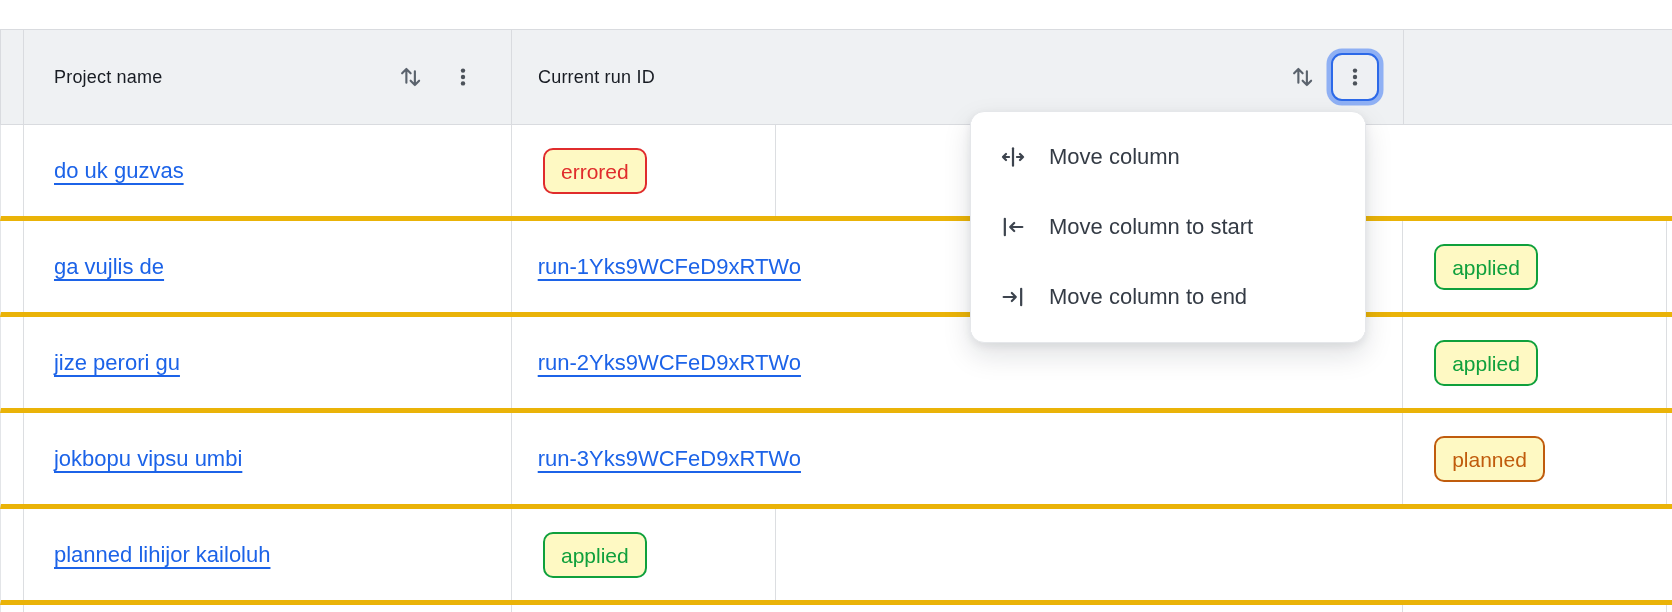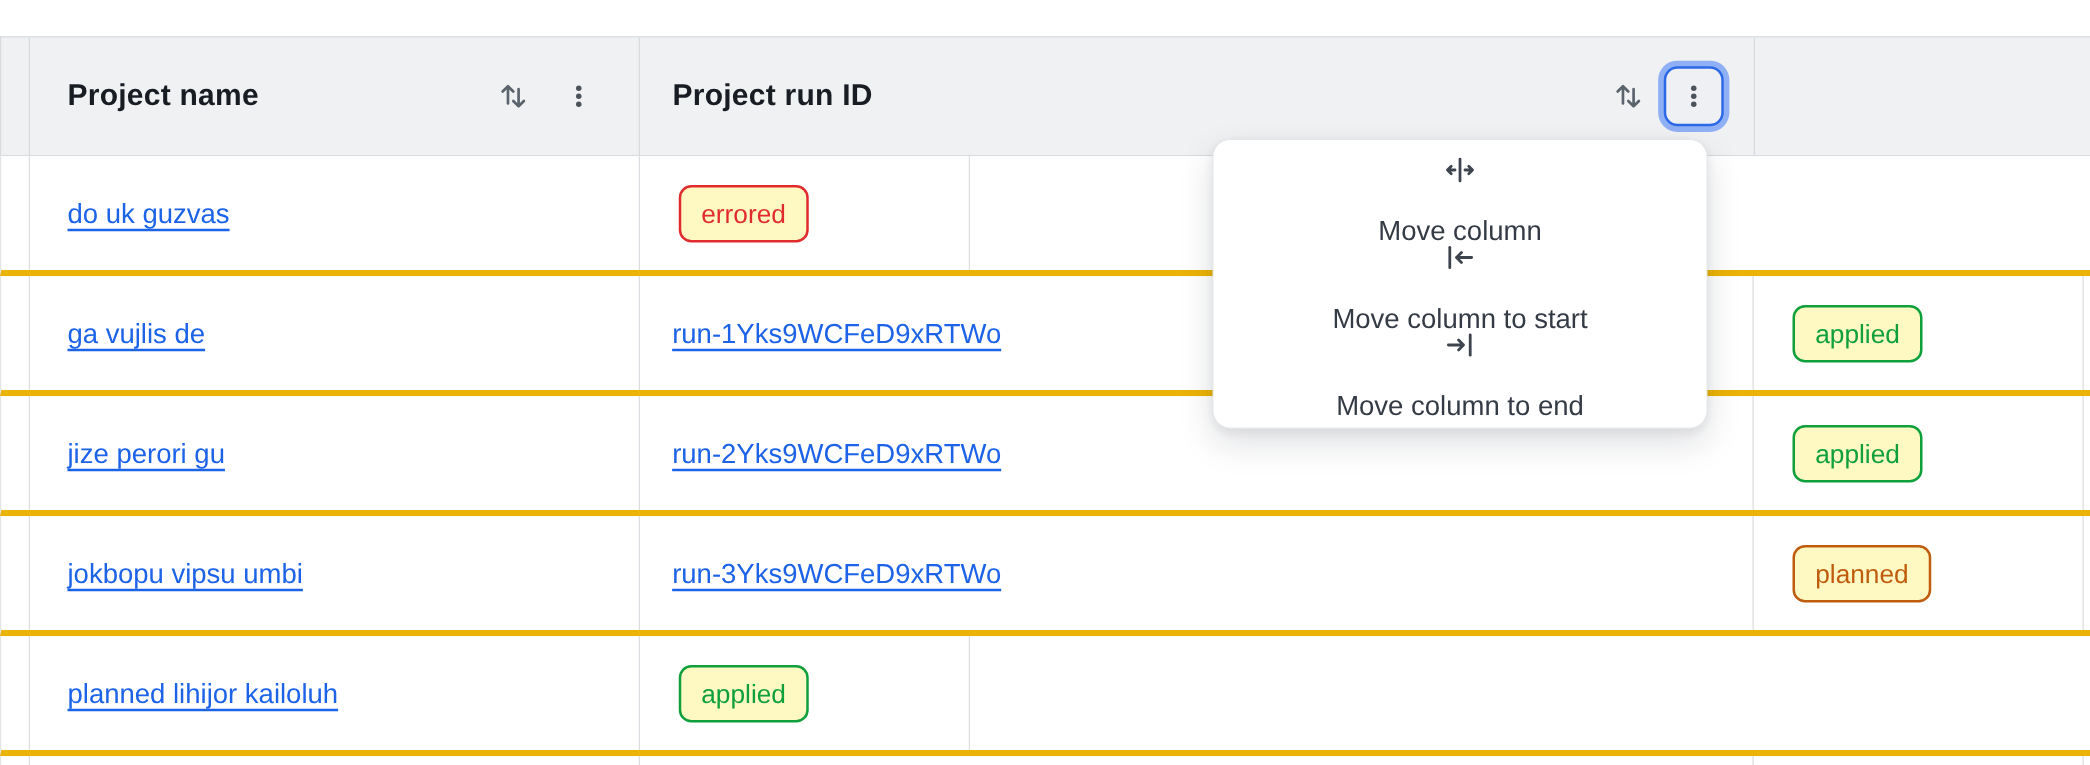--- a/index.html
+++ b/index.html
@@ -16,21 +16,21 @@
     display:flex;height:96px;background:#fff;box-sizing:border-box;
     border-bottom:5px solid #eab308;border-left:1px solid #e3e5e8;
   }
   .tr.sliver{height:7px;border-bottom:none;}
   .c0{width:23px;}.c1{width:488px;}.c2{width:892px;}.c3{width:264px;}.c4{width:5px;border-right:none !important;}
   .cell{box-sizing:border-box;border-right:1px solid #d9dbdf;display:flex;align-items:center;}
   .tbodycell{border-right:1px solid #dcdee1;}
   .pad-project{padding-left:30px;}
   .pad-run{padding-left:26px;}
   .pad-status{padding-left:31px;}
-  .th-label{font-size:24px;font-weight:bold;letter-spacing:.2px;white-space:nowrap;}
+  .th-label{font-size:18px;font-weight:normal;letter-spacing:.2px;white-space:nowrap;}
   .th-icons{margin-left:auto;display:flex;align-items:center;}
   .icon-btn{
     background:transparent;border:none;padding:0;display:flex;align-items:center;justify-content:center;
     width:48px;height:48px;cursor:pointer;border-radius:10px;
   }
   .icon-btn.focused{
     background:#eef0f3;border:2px solid #2c69e8;border-radius:11px;
     box-shadow:0 0 0 4.5px #8fb0f4;width:48px;height:48px;
   }
   .gap1{margin-right:4px;}
@@ -46,21 +46,21 @@
     font-size:21px;line-height:1;padding:11px 16px 10px 16px;border-radius:10px;
     border:2px solid currentColor;background:#fef9c3;white-space:nowrap;
   }
   .menu{
     position:absolute;left:970px;top:111px;width:396px;box-sizing:border-box;
     background:#fff;border:1px solid #e5e7ea;border-radius:14px;padding:10px 0;
     box-shadow:0 12px 28px rgba(16,24,40,.13),0 3px 8px rgba(16,24,40,.07);z-index:5;
   }
   .menu-item{
     display:flex;align-items:center;height:70px;padding:0 28px;gap:22px;
-    font-size:22px;color:#343b45;cursor:pointer;background:#fff;flex-direction:column;
+    font-size:22px;color:#343b45;cursor:pointer;background:#fff;
   }
   svg{display:block;}
 </style>
 </head>
 <body>
 
 <div class="stage">
 
   <div class="table">
 
@@ -84,21 +84,21 @@
                 <circle cx="12" cy="5" r="2.4"></circle>
                   <circle cx="12" cy="12" r="2.4"></circle>
                   <circle cx="12" cy="19" r="2.4"></circle>
               </svg>
             </span>
           </button>
         </span>
       </div>
 
       <div class="cell c2 pad-run">
-        <span class="th-label">Project run ID</span>
+        <span class="th-label">Current run ID</span>
         <span class="th-icons mr-edge2">
           <button class="icon-btn gap1">
             <span>
               <svg width="30" height="30" viewBox="0 0 24 24" fill="none" stroke="#5b636d" stroke-width="1.7" stroke-linecap="round" stroke-linejoin="round">
                 <path d="M8.3 16.6V5.6 M8.3 5.6 L4.9 9 M8.3 5.6 L11.7 9"></path>
                 <path d="M15.1 7.4v11 M15.1 18.4 L11.7 15 M15.1 18.4 L18.5 15"></path>
               </svg>
             </span>
           </button>
           <button class="icon-btn focused">

